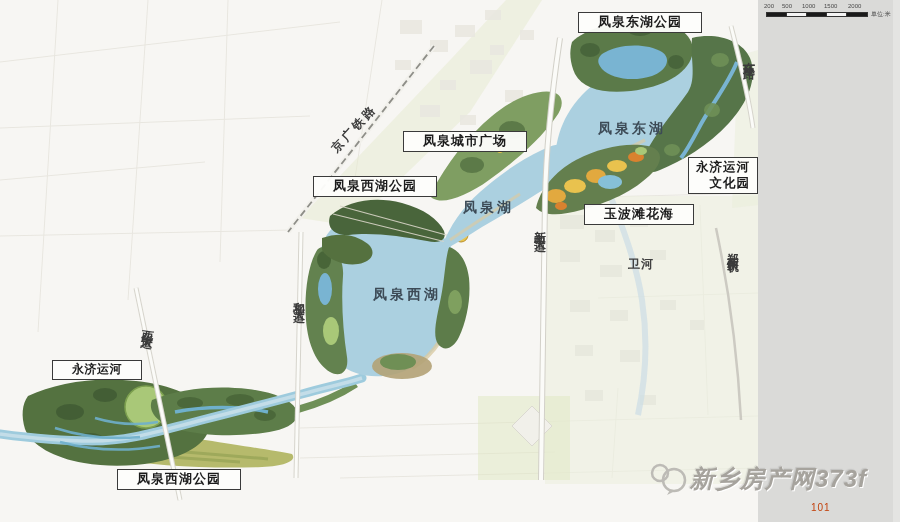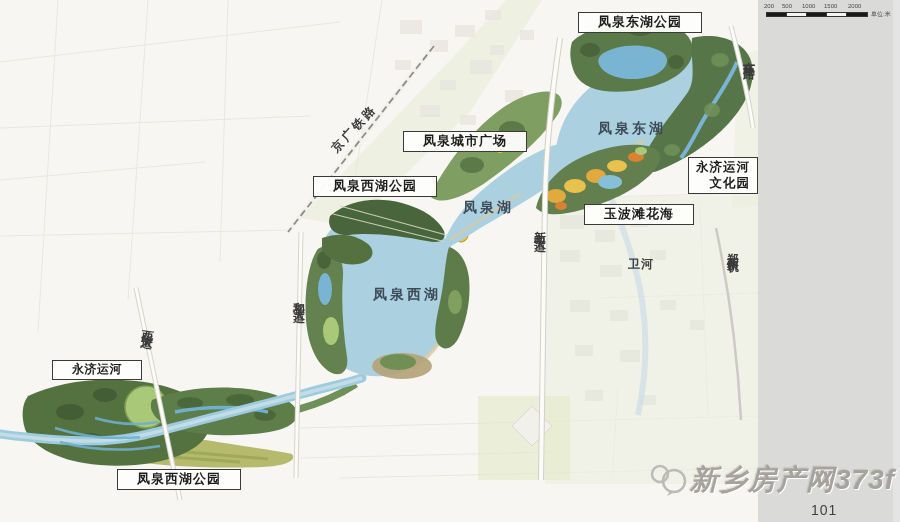--- a/index.html
+++ b/index.html
@@ -30,24 +30,24 @@
   .lbl-road.tilt{transform:rotate(8deg);}
 
   
   .scalebar{position:absolute;left:762px;top:3px;width:134px;height:18px;}
   .scalebar .tick{position:absolute;top:0;font-size:6px;color:#4a4a4a;line-height:7px;}
   .scalebar .seg{position:absolute;top:9px;height:3px;width:20px;border:0.5px solid #333;}
   .scalebar .unit{position:absolute;top:7px;left:109px;font-size:6px;color:#4a4a4a;}
 
   
   .watermark{position:absolute;left:648px;top:461px;display:flex;align-items:center;}
-  .wm-text{font-size:28px;font-weight:700;color:#a6a39d;letter-spacing:1px;
+  .wm-text{font-size:24px;font-weight:700;color:#a6a39d;letter-spacing:1px;
            text-shadow:1px 1px 0 #ffffff, -1px -1px 1px rgba(90,90,90,0.18);
            font-style:italic;}
-  .page-num{position:absolute;left:811px;top:502px;font-size:14px;color:#404040;letter-spacing:1px;}
+  .page-num{position:absolute;left:811px;top:502px;font-size:10px;color:#c2410c;letter-spacing:1px;}
 </style>
 </head>
 <body>
 
 <div class="stage">
 
   <svg class="map-svg" width="758" height="522" viewBox="0 0 758 522">
     <rect x="0" y="0" width="758" height="522" fill="#f7f6f3"></rect>
 
     <g stroke="#e7e5de" stroke-width="1" opacity="0.9">

